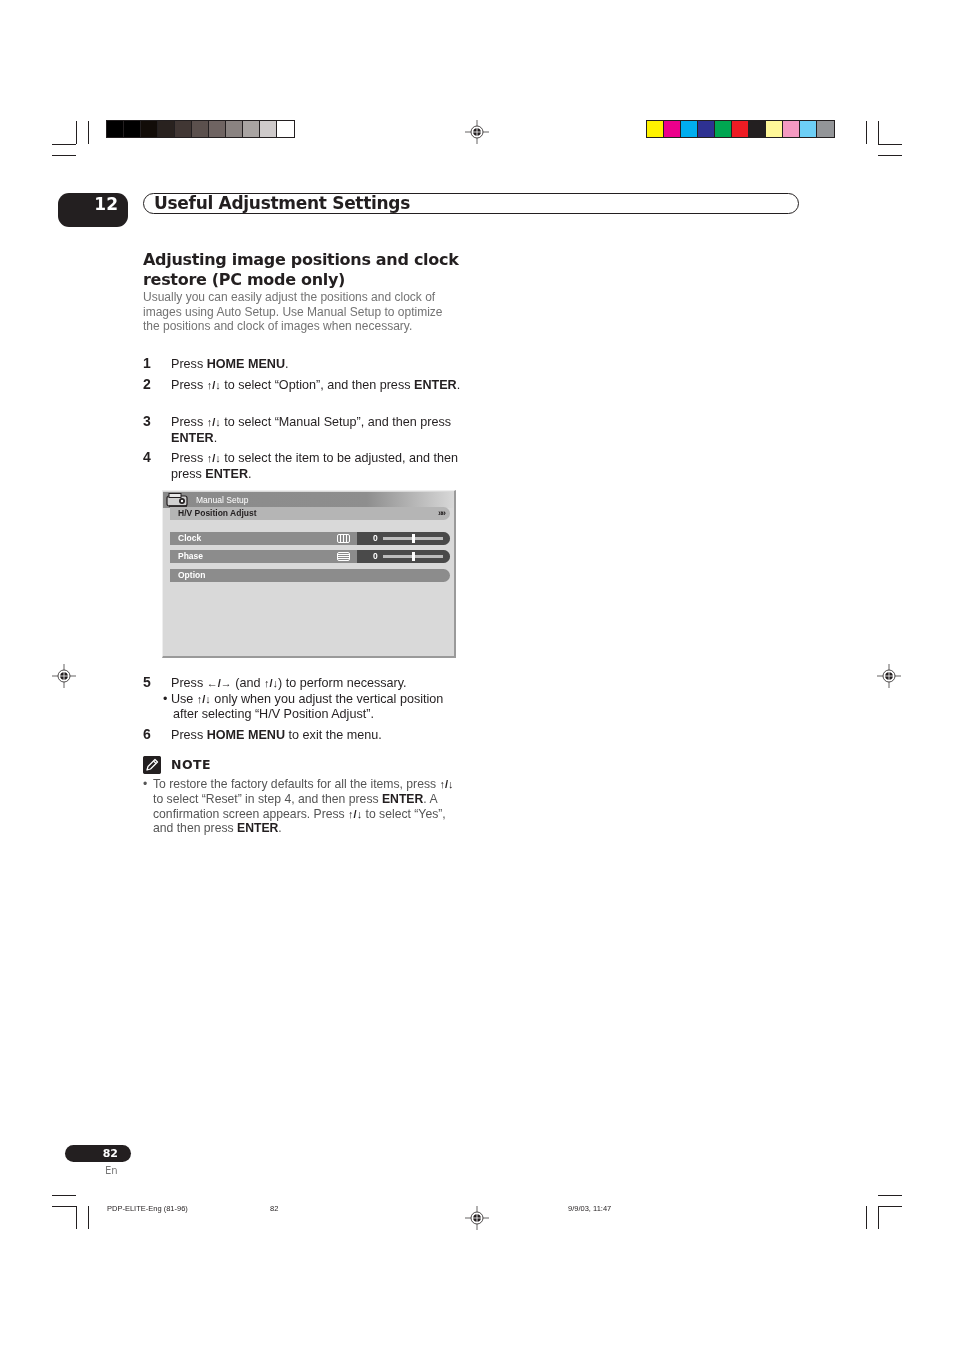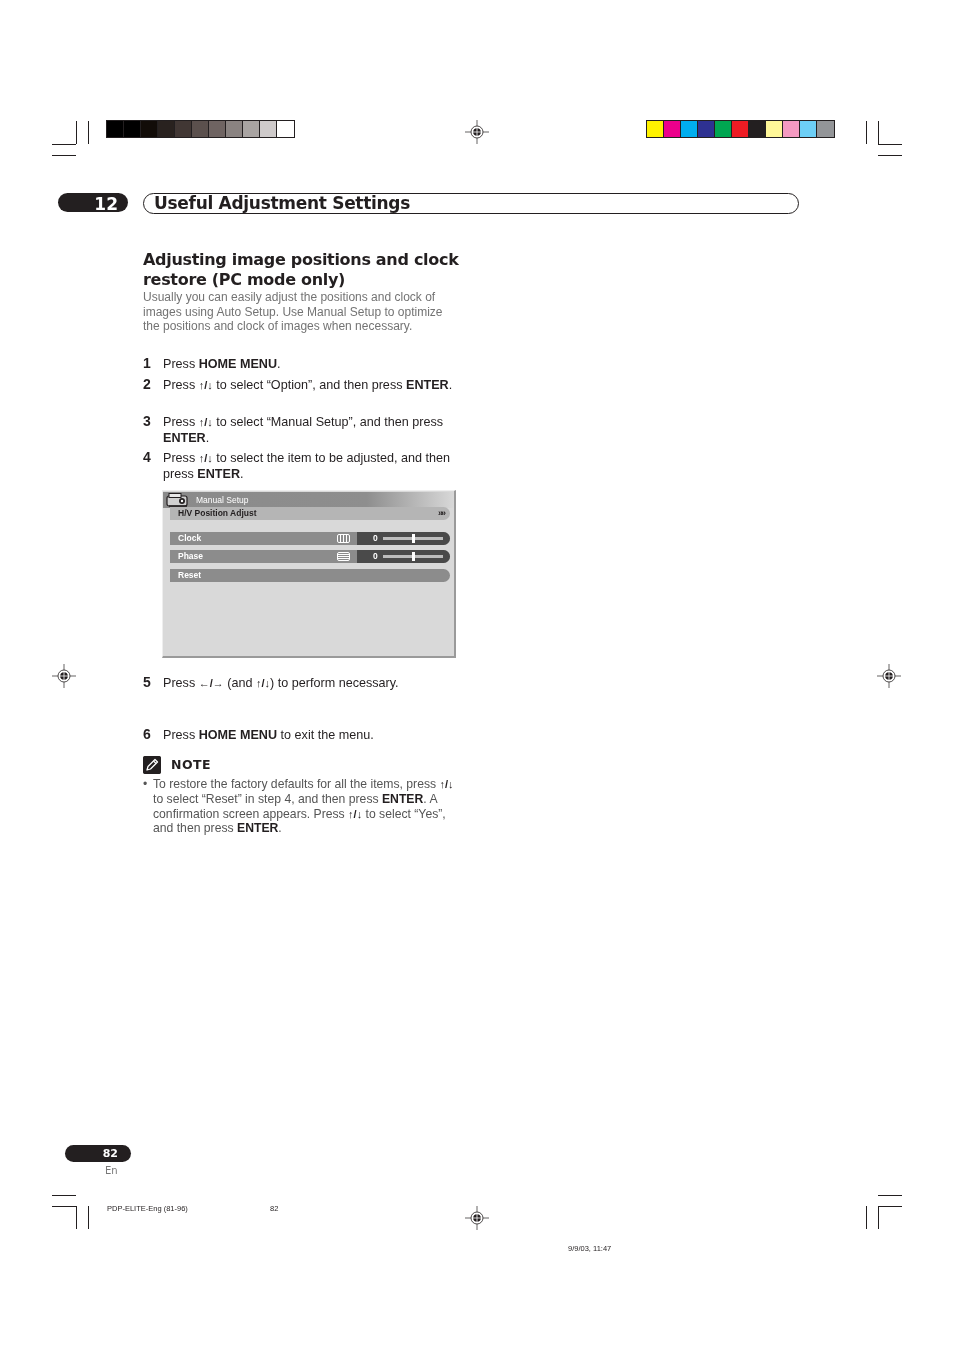--- a/index.html
+++ b/index.html
@@ -11,31 +11,31 @@
 
   
   .bar-strip { position: absolute; display: flex; border: 1px solid #231f20; height: 16px; }
   .bar-strip .sw { width: 17px; height: 16px; border-right: 1px solid #231f20; box-sizing: border-box; }
   .bar-strip .sw:last-child { border-right: none; }
 
   
   .reg { position: absolute; width: 24px; height: 24px; }
 
   
-  .chap-num { position: absolute; left: 58px; top: 193px; width: 70px; height: 19px; background: #231f20; border-radius: 11px; color: #fff; font-family: "DejaVu Sans", sans-serif; font-weight: bold; font-size: 17px; line-height: 22px; text-align: right; box-sizing: border-box; padding-right: 10px; }
+  .chap-num { position: absolute; left: 58px; top: 193px; width: 70px; height: 34px; background: #231f20; border-radius: 11px; color: #fff; font-family: "DejaVu Sans", sans-serif; font-weight: bold; font-size: 17px; line-height: 22px; text-align: right; box-sizing: border-box; padding-right: 10px; }
   .chap-title-box { position: absolute; left: 143px; top: 193px; width: 656px; height: 21px; border: 1px solid #231f20; border-radius: 11px; box-sizing: border-box; }
   .chap-title { position: absolute; left: 154px; top: 192px; font-size: 17px; font-weight: bold; line-height: 22px; letter-spacing: -0.3px; }
 
   
   .h2 { position: absolute; left: 143px; top: 250px; width: 320px; font-size: 16px; font-weight: bold; line-height: 20px; letter-spacing: -0.3px; }
   .intro { position: absolute; left: 143px; top: 290px; width: 316px; font-family: "Liberation Sans", sans-serif; font-size: 12px; line-height: 14.7px; color: #737373; }
 
   .step { position: absolute; left: 143px; width: 318px; font-family: "Liberation Sans", sans-serif; font-size: 12.6px; line-height: 15.5px; }
   .step .num { position: absolute; left: 0; top: -1px; font-weight: bold; font-size: 14px; }
-  .step .txt { margin-left: 20px; display: block; }
+  .step .txt { margin-left: 28px; display: block; }
   .b { font-weight: bold; }
   .arrow { font-size: 11px; }
 
   
   .osd { position: absolute; left: 162px; top: 490px; width: 294px; height: 168px; background: #d9d9d9; border-right: 2px solid #9a9a9a; border-bottom: 2px solid #9a9a9a; border-top: 1px solid #eee; border-left: 1px solid #eee; box-sizing: border-box; }
   .osd-head { position: absolute; left: 0; top: 1px; width: 291px; height: 16px; background: linear-gradient(to right, #8a8a8a 0%, #8e8e8e 70%, #d8d8d8 100%); }
   .osd-head-text { position: absolute; left: 33px; top: 2px; font-family: "Liberation Sans", sans-serif; font-size: 8.5px; color: #fff; line-height: 12px; }
   .osd-icon { position: absolute; left: 2px; top: 0px; width: 26px; height: 17px; }
   .osd-row { position: absolute; left: 7px; width: 280px; height: 13px; border-radius: 0 7px 7px 0; font-family: "Liberation Sans", sans-serif; font-size: 8.5px; font-weight: bold; line-height: 13px; box-sizing: border-box; padding-left: 8px; }
   .osd-row.sel { background: #b5b5b5; color: #231f20; }
@@ -184,27 +184,28 @@
   <div class="osd-row norm" style="top:59px;">
     <span>Phase</span>
     <span class="ico" style="background:repeating-linear-gradient(to bottom,#8c8c8c 0 1px,#fff 1px 2px);"></span>
     <span class="valbox">
       <span class="val">0</span>
       <span class="track"></span>
       <span class="thumb"></span>
     </span>
   </div>
   <div class="osd-row norm" style="top:78px;">
-    <span>Reset</span>
+    <span>Option</span>
   </div>
 </div>
 
 <div class="step" style="top:676px;">
   <span class="num">5</span>
   <span class="txt"><span>Press </span><span class="b arrow">←/→</span><span> (and </span><span class="b arrow">↑/↓</span><span>) to perform necessary.</span></span>
+  <span class="txt" style="margin-left:20px;padding-left:10px;text-indent:-10px;"><span>• Use </span><span class="b arrow">↑/↓</span><span> only when you adjust the vertical position after selecting “H/V Position Adjust”.</span></span>
 </div>
 <div class="step" style="top:728px;">
     <span class="num">6</span>
     <span class="txt"><span>Press </span><span class="b">HOME MENU</span><span> to exit the menu.</span></span>
   </div>
 
 <svg class="note-icon" viewBox="0 0 18 18">
   <rect x="0" y="0" width="18" height="18" rx="2" fill="#231f20"></rect>
   <path d="M4 14 L5 10.5 L12 3.5 L14.5 6 L7.5 13 Z" fill="none" stroke="#fff" stroke-width="1.3" stroke-linejoin="round"></path>
   <line x1="10.5" y1="5" x2="13" y2="7.5" stroke="#fff" stroke-width="1.1"></line>
@@ -223,13 +224,13 @@
 <div class="vline" style="left:76px;top:1206px;height:23px;"></div>
 <div class="vline" style="left:88px;top:1206px;height:23px;"></div>
 
 <div class="hline" style="left:878px;top:1195px;width:24px;"></div>
 <div class="hline" style="left:878px;top:1206px;width:24px;"></div>
 <div class="vline" style="left:878px;top:1206px;height:23px;"></div>
 <div class="vline" style="left:866px;top:1206px;height:23px;"></div>
 
 <div class="slug" style="left:107px;">PDP-ELITE-Eng (81-96)</div>
 <div class="slug" style="left:270px;">82</div>
-<div class="slug" style="left:568px;margin-top:40px;">9/9/03, 11:47</div>
+<div class="slug" style="left:568px;">9/9/03, 11:47</div>
 
 </body></html>

